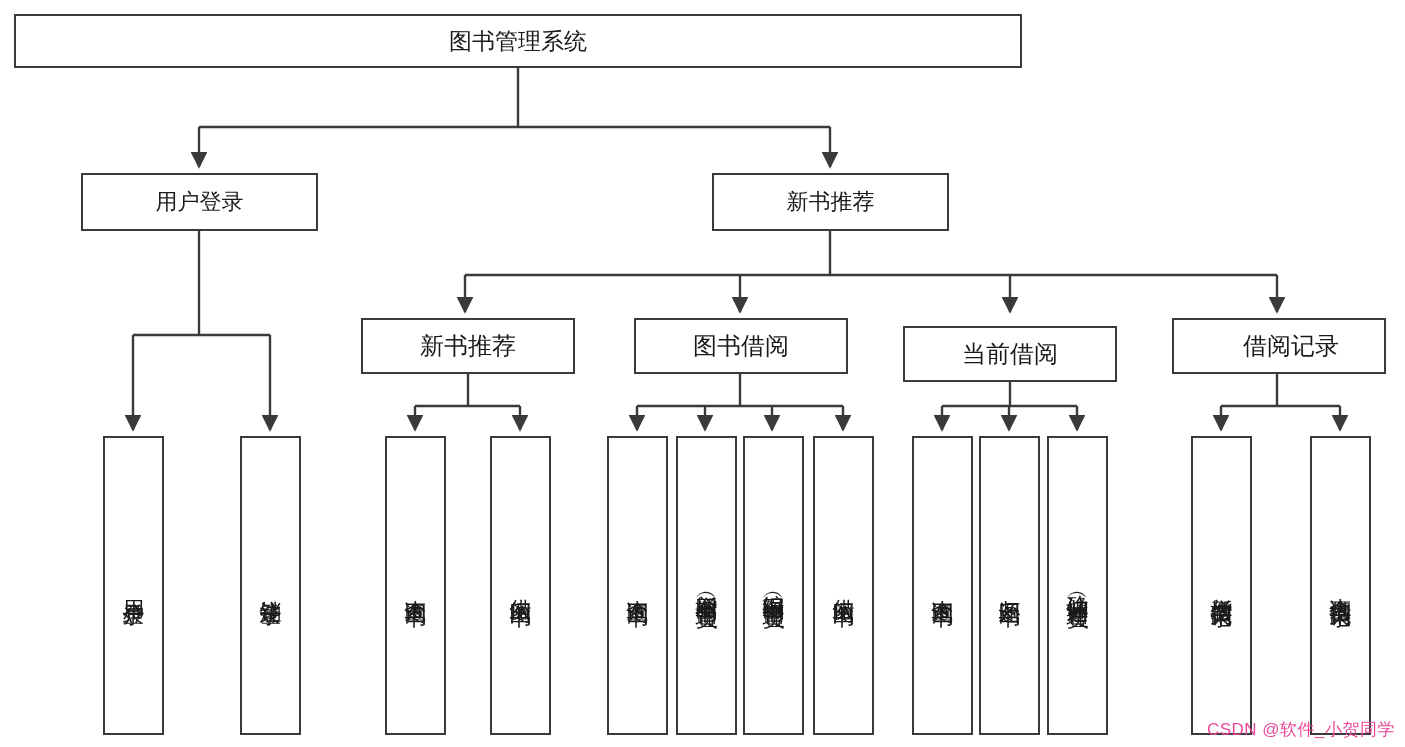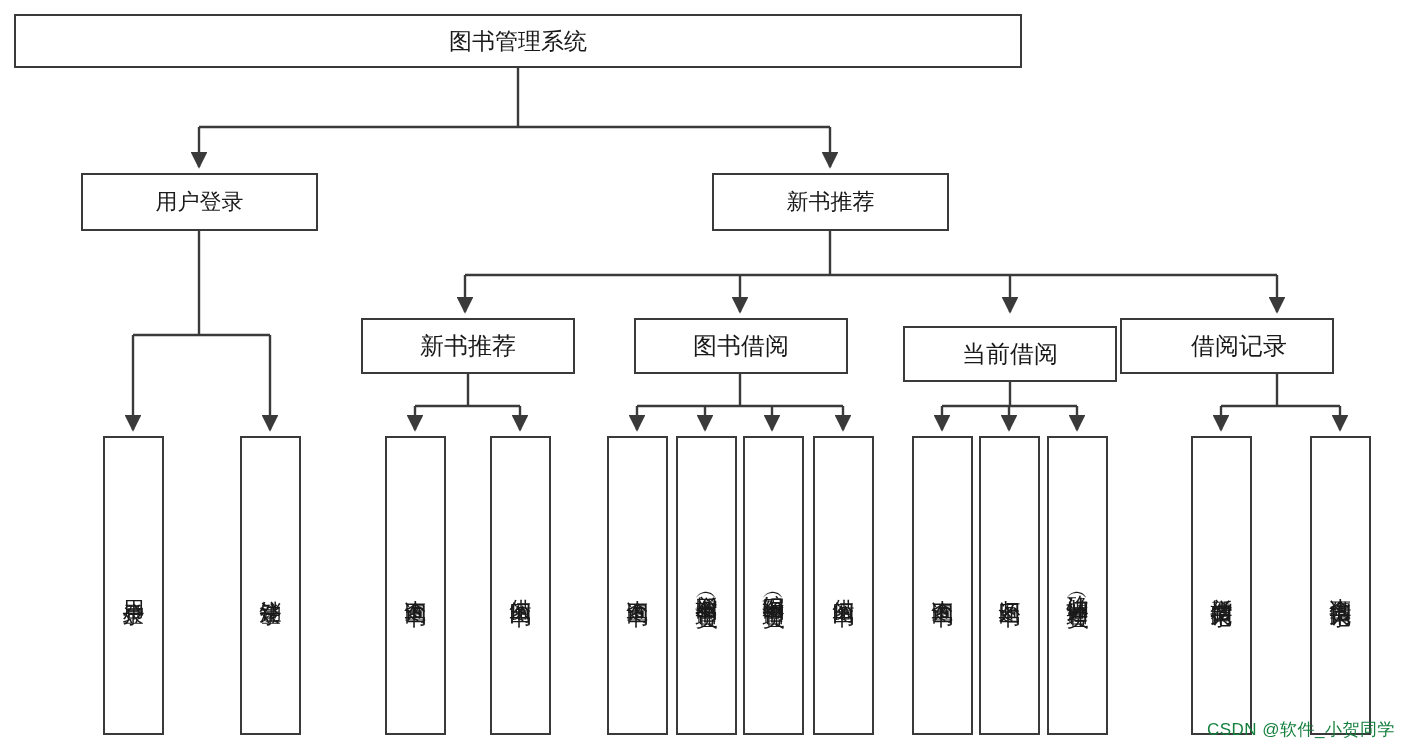--- a/index.html
+++ b/index.html
@@ -56,21 +56,21 @@
     writing-mode: vertical-rl;
     text-orientation: upright;
     white-space: normal;
     text-align: center;
   }
   .watermark {
     position: absolute;
     right: 10px;
     bottom: 6px;
     font-size: 17px;
-    color: #15803d;
+    color: #ec4899;
     letter-spacing: 0.5px;
     white-space: nowrap;
   }
 </style>
 </head>
 <body>
 
 <div id="canvas">
 
   <svg id="wires" viewBox="0 0 1405 747">
@@ -138,21 +138,21 @@
 
   <div class="node lvl3" style="left:361px; top:318px; width:214px; height:56px;">
     <span>新书推荐</span>
   </div>
   <div class="node lvl3" style="left:634px; top:318px; width:214px; height:56px;">
     <span>图书借阅</span>
   </div>
   <div class="node lvl3" style="left:903px; top:318px; width:214px; height:56px;margin-top:8px;">
     <span>当前借阅</span>
   </div>
-  <div class="node lvl3" style="left:1120px; top:318px; width:214px; height:56px;padding-left:24px;">
+  <div class="node lvl3" style="left:1172px; top:318px; width:214px; height:56px;padding-left:24px;">
     <span>借阅记录</span>
   </div>
 
   <div class="node leaf" style="left:103px; top:436px; width:61px; height:299px;">
     <span class="vtext">用户登录</span>
   </div>
   <div class="node leaf" style="left:240px; top:436px; width:61px; height:299px;">
     <span class="vtext">注销登录</span>
   </div>
 

